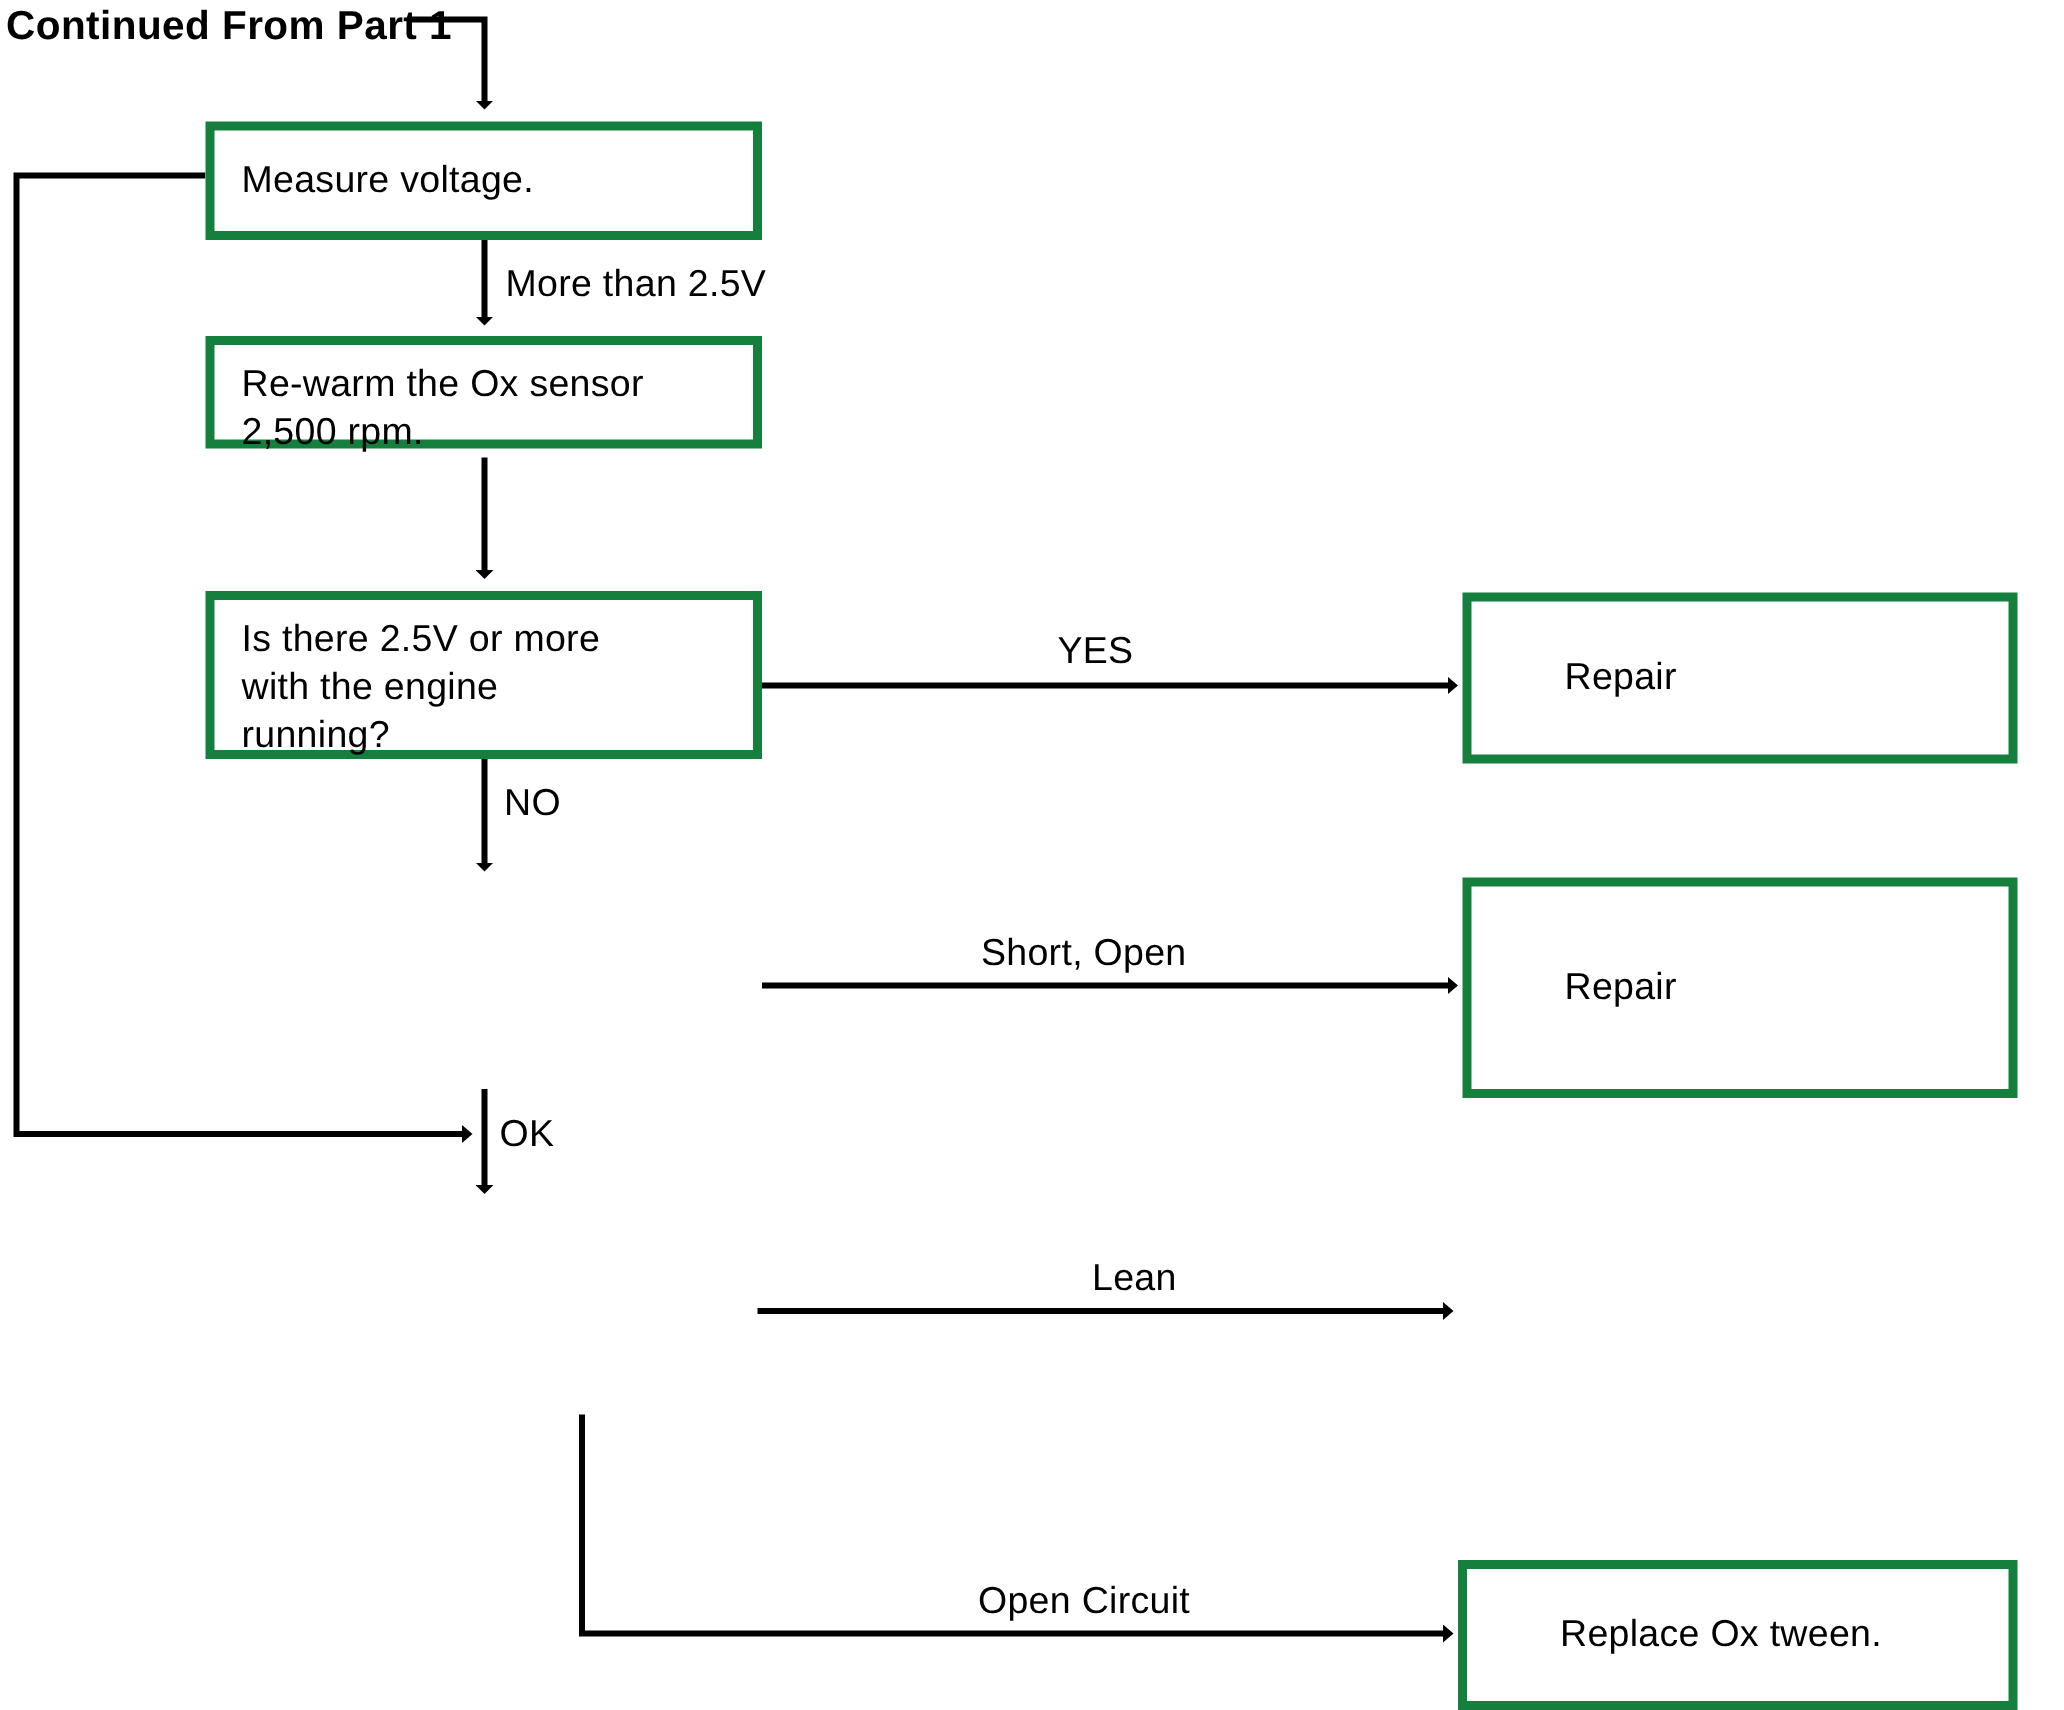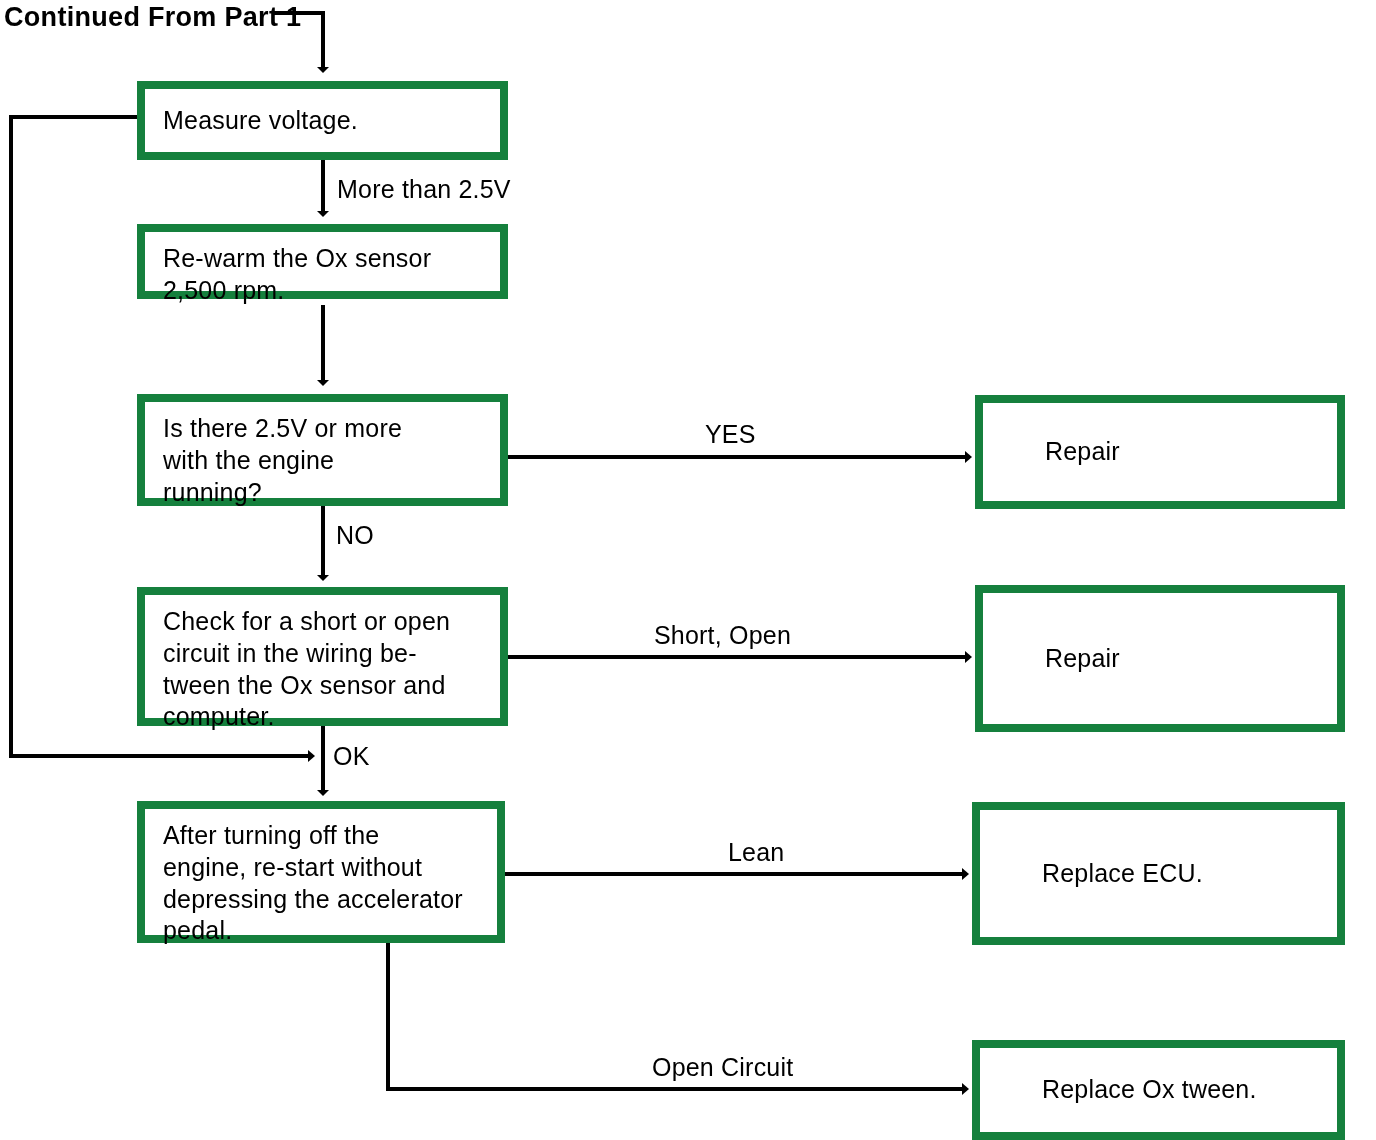--- a/index.html
+++ b/index.html
@@ -22,21 +22,21 @@
   #flow-svg {
     position: absolute;
     left: 0;
     top: 0;
     width: 1376px;
     height: 1140px;
   }
   .node-box {
     position: absolute;
     box-sizing: border-box;
-    border: 8px solid #15803d;
+    border: 6px solid #15803d;
     background: #ffffff;
     display: flex;
     align-items: center;
   }
   .node-box.top-align {
     align-items: flex-start;
   }
   .node-text {
     font-size: 25px;
     line-height: 1.27;
@@ -112,45 +112,30 @@
     <span class="node-text">Re-warm the Ox sensor
 2,500 rpm.</span>
   </div>
 
   <div class="node-box top-align" style="left:137px; top:394px; width:371px; height:112px;">
     <span class="node-text">Is there 2.5V or more
 with the engine
 running?</span>
   </div>
 
-  <div class="node-box top-align" style="left:137px; top:587px; width:371px; height:139px;">
-    <span class="node-text">Check for a short or open
-circuit in the wiring be-
-tween the Ox sensor and
-computer.</span>
-  </div>
 
-  <div class="node-box top-align" style="left:137px; top:801px; width:368px; height:142px;">
-    <span class="node-text">After turning off the
-engine, re-start without
-depressing the accelerator
-pedal.</span>
-  </div>
 
   <div class="node-box" style="left:975px; top:395px; width:370px; height:114px;">
     <span class="node-text" style="padding-left:62px;">Repair</span>
   </div>
 
   <div class="node-box" style="left:975px; top:585px; width:370px; height:147px;">
     <span class="node-text" style="padding-left:62px;">Repair</span>
   </div>
 
-  <div class="node-box" style="left:972px; top:802px; width:373px; height:143px;">
-    <span class="node-text" style="padding-left:62px;">Replace ECU.</span>
-  </div>
 
   <div class="node-box" style="left:972px; top:1040px; width:373px; height:100px;">
     <span class="node-text" style="padding-left:62px;">Replace Ox tween.</span>
   </div>
 
 
   <div class="edge-label" style="left:337px; top:174px;">More than 2.5V</div>
 
   <div class="edge-label" style="left:705px; top:419px;">YES</div>
 

